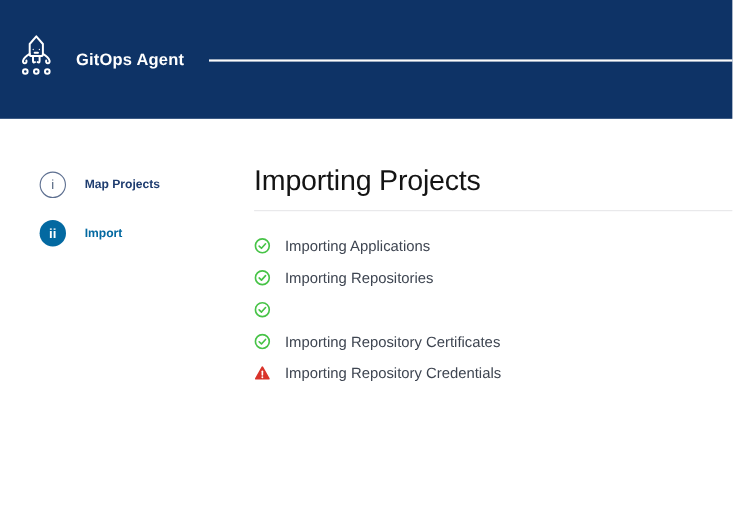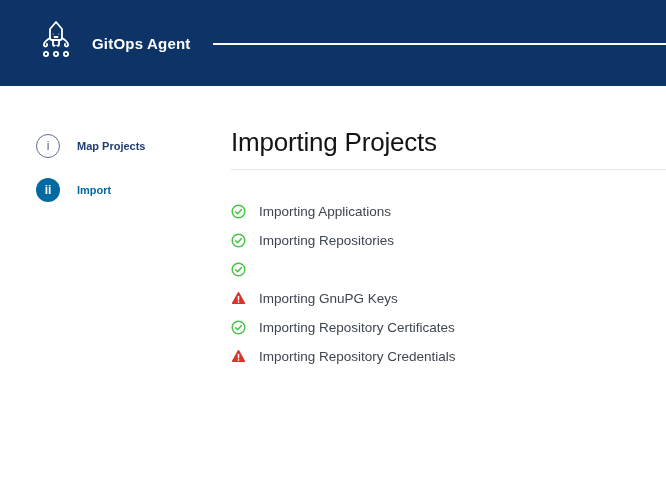--- a/index.html
+++ b/index.html
@@ -5,25 +5,25 @@
   * { box-sizing: border-box; margin: 0; padding: 0; }
   html, body { width: 666px; height: 483px; }
   body {
     font-family: "Liberation Sans", "DejaVu Sans", sans-serif;
     background: #ffffff;
     overflow: hidden;
   }
 
   
   .header {
-    height: 86px;
+    height: 108px;
     background: #0e3366;
     display: flex;
     align-items: center;
-    padding-left: 39px;
+    padding-left: 16px;
   }
   .logo { width: 34px; height: 46px; flex: 0 0 auto; }
   .app-title {
     color: #ffffff;
     font-size: 15px;
     font-weight: 600;
     letter-spacing: 0.2px;
     margin-left: 19px;
     white-space: nowrap;
   }
@@ -85,21 +85,21 @@
     font-weight: 400;
     color: #141414;
     line-height: 1.1;
     letter-spacing: -0.2px;
   }
   .title-rule {
     height: 1px;
     background: #e7e7e9;
     margin-top: 12px;
   }
-  .status-list { margin-top: 27px; }
+  .status-list { margin-top: 17px; }
   .status-row {
     display: flex;
     align-items: center;
     height: 29px;
   }
   .status-icon {
     width: 15px; height: 15px;
     flex: 0 0 auto;
     margin-right: 13px;
     display: flex;
@@ -183,48 +183,38 @@
 
       <div class="status-row">
         <span class="status-icon">
           <svg viewBox="0 0 15 15" width="15" height="15" fill="none">
             <circle cx="7.5" cy="7.5" r="6.3" stroke="#47c347" stroke-width="1.5"></circle>
             <path d="M4.6 7.7 L6.7 9.7 L10.4 5.6" stroke="#47c347" stroke-width="1.5" stroke-linecap="round" stroke-linejoin="round"></path>
           </svg>
         </span>
       </div>
 
+
+      <div class="status-row">
+        <span class="status-icon">
+          <svg viewBox="0 0 15 15" width="15" height="15" fill="none">
+            <circle cx="7.5" cy="7.5" r="6.3" stroke="#47c347" stroke-width="1.5"></circle>
+            <path d="M4.6 7.7 L6.7 9.7 L10.4 5.6" stroke="#47c347" stroke-width="1.5" stroke-linecap="round" stroke-linejoin="round"></path>
+          </svg>
+        </span>
+        <span class="status-label">Importing Repository Certificates</span>
+      </div>
+
       <div class="status-row">
         <span class="status-icon">
           <svg viewBox="0 0 15 15" width="15" height="15" fill="none">
             <path d="M7.5 1.8 L13.4 12.3 L1.6 12.3 Z" fill="#d9342b" stroke="#d9342b" stroke-width="1.6" stroke-linejoin="round"></path>
             <path d="M7.5 5.6 L7.5 8.8" stroke="#ffffff" stroke-width="1.5" stroke-linecap="round"></path>
             <circle cx="7.5" cy="10.9" r="0.85" fill="#ffffff"></circle>
           </svg>
         </span>
-        <span class="status-label">Importing GnuPG Keys</span>
-      </div>
-
-      <div class="status-row">
-        <span class="status-icon">
-          <svg viewBox="0 0 15 15" width="15" height="15" fill="none">
-            <circle cx="7.5" cy="7.5" r="6.3" stroke="#47c347" stroke-width="1.5"></circle>
-            <path d="M4.6 7.7 L6.7 9.7 L10.4 5.6" stroke="#47c347" stroke-width="1.5" stroke-linecap="round" stroke-linejoin="round"></path>
-          </svg>
-        </span>
-        <span class="status-label">Importing Repository Certificates</span>
-      </div>
-
-      <div class="status-row">
-        <span class="status-icon">
-          <svg viewBox="0 0 15 15" width="15" height="15" fill="none">
-            <path d="M7.5 1.8 L13.4 12.3 L1.6 12.3 Z" fill="#d9342b" stroke="#d9342b" stroke-width="1.6" stroke-linejoin="round"></path>
-            <path d="M7.5 5.6 L7.5 8.8" stroke="#ffffff" stroke-width="1.5" stroke-linecap="round"></path>
-            <circle cx="7.5" cy="10.9" r="0.85" fill="#ffffff"></circle>
-          </svg>
-        </span>
         <span class="status-label">Importing Repository Credentials</span>
       </div>
 
     </div>
   </div>
 
 </div>
 
 </body></html>

